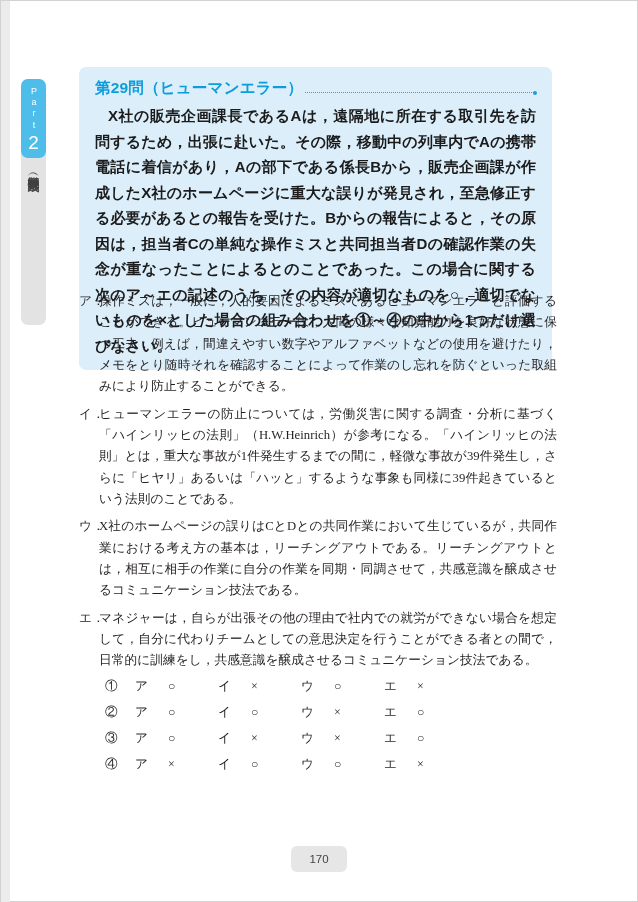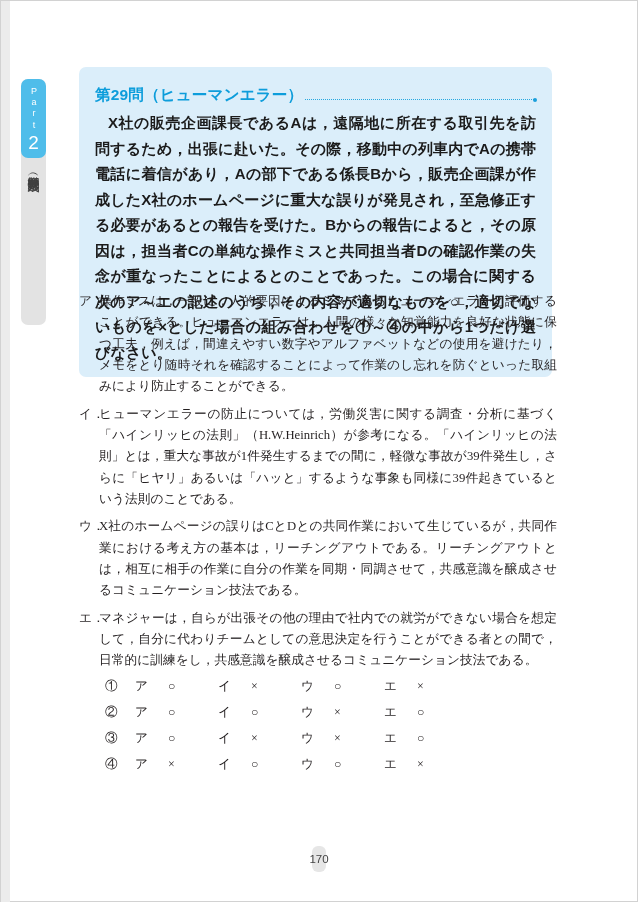--- a/index.html
+++ b/index.html
@@ -88,21 +88,21 @@
 
   
   .qbox {
     position: absolute;
     left: 78px;
     top: 66px;
     width: 473px;
     background: #dbeefa;
     border-radius: 7px;
     box-sizing: border-box;
-    padding: 18px 16px 12px 16px;
+    padding: 11px 16px 12px 16px;
   }
   .qbox-head {
     display: flex;
     align-items: center;
     margin-bottom: 4px;
   }
   .qbox-title {
     color: #0d9ddb;
     font-family: "Liberation Sans", sans-serif;
     font-weight: bold;
@@ -192,21 +192,21 @@
     flex: 0 0 auto;
     font-size: 12px;
   }
 
   
   .folio {
     position: absolute;
     left: 50%;
     transform: translateX(-50%);
     top: 845px;
-    width: 14px;
+    width: 56px;
     height: 26px;
     background: #e6e6e6;
     border-radius: 6px;
     display: flex;
     align-items: center;
     justify-content: center;
     font-family: "Liberation Sans", sans-serif;
     font-size: 11.5px;
     color: #444444;
   }

